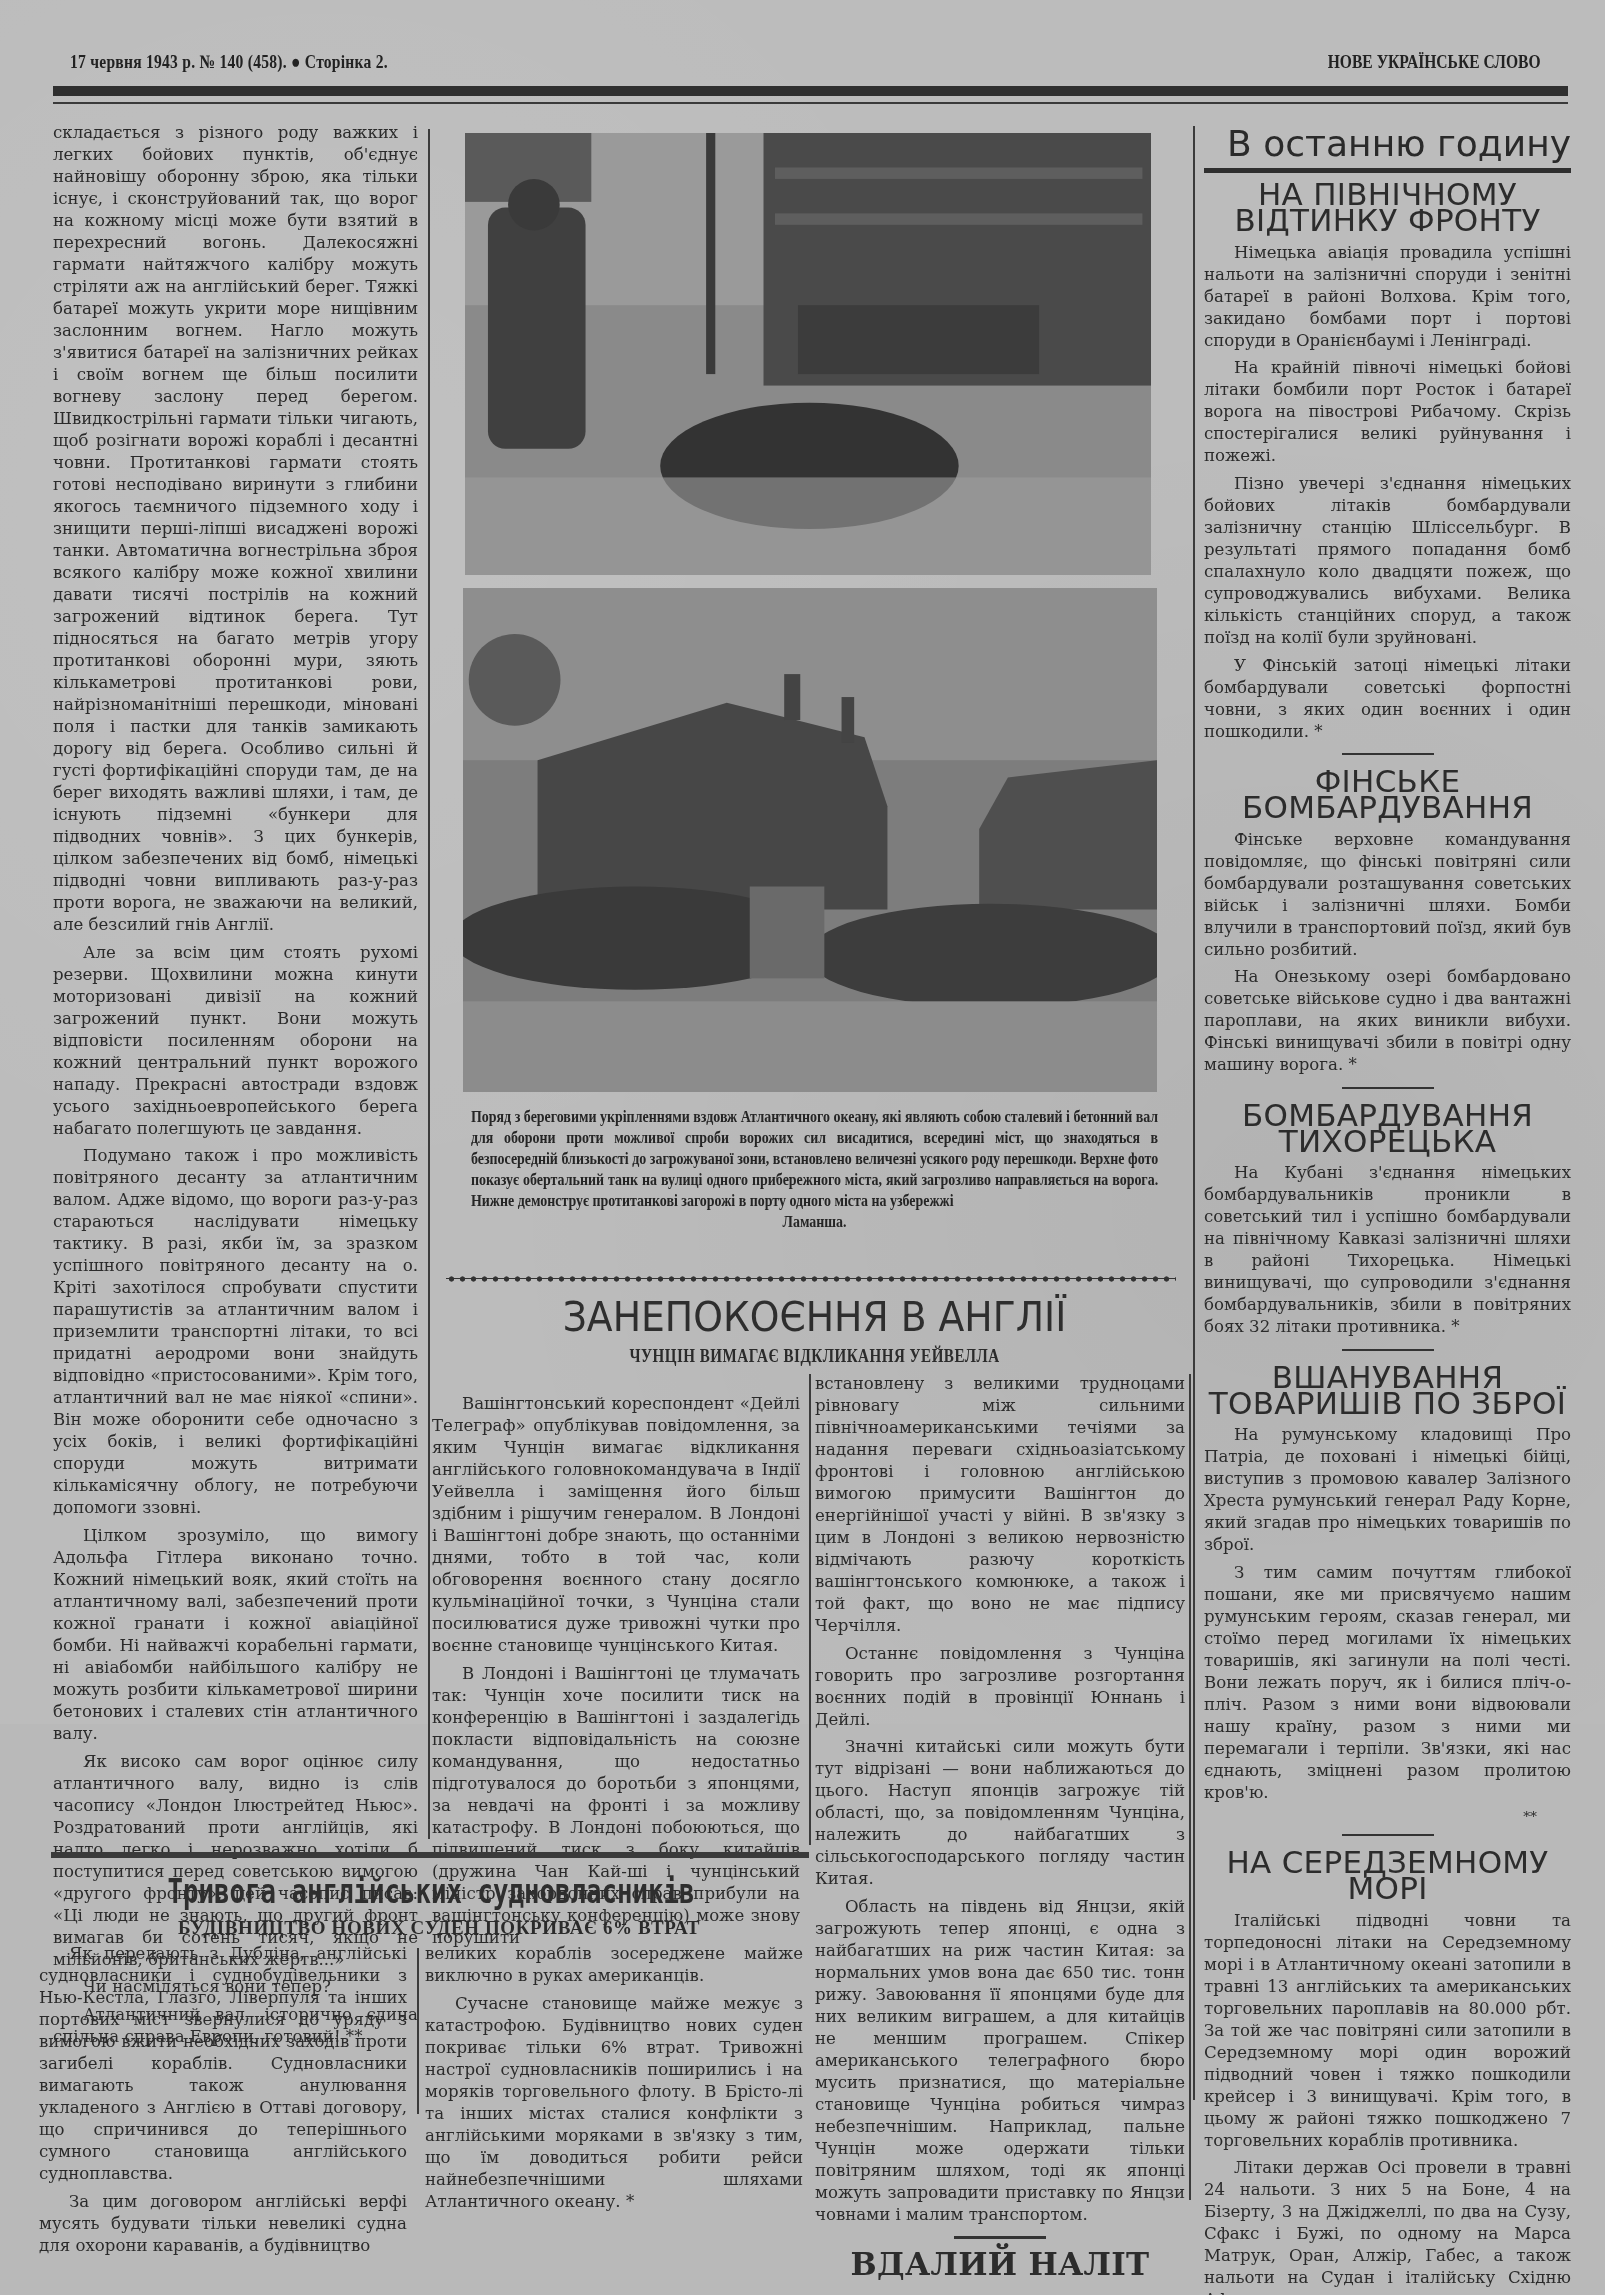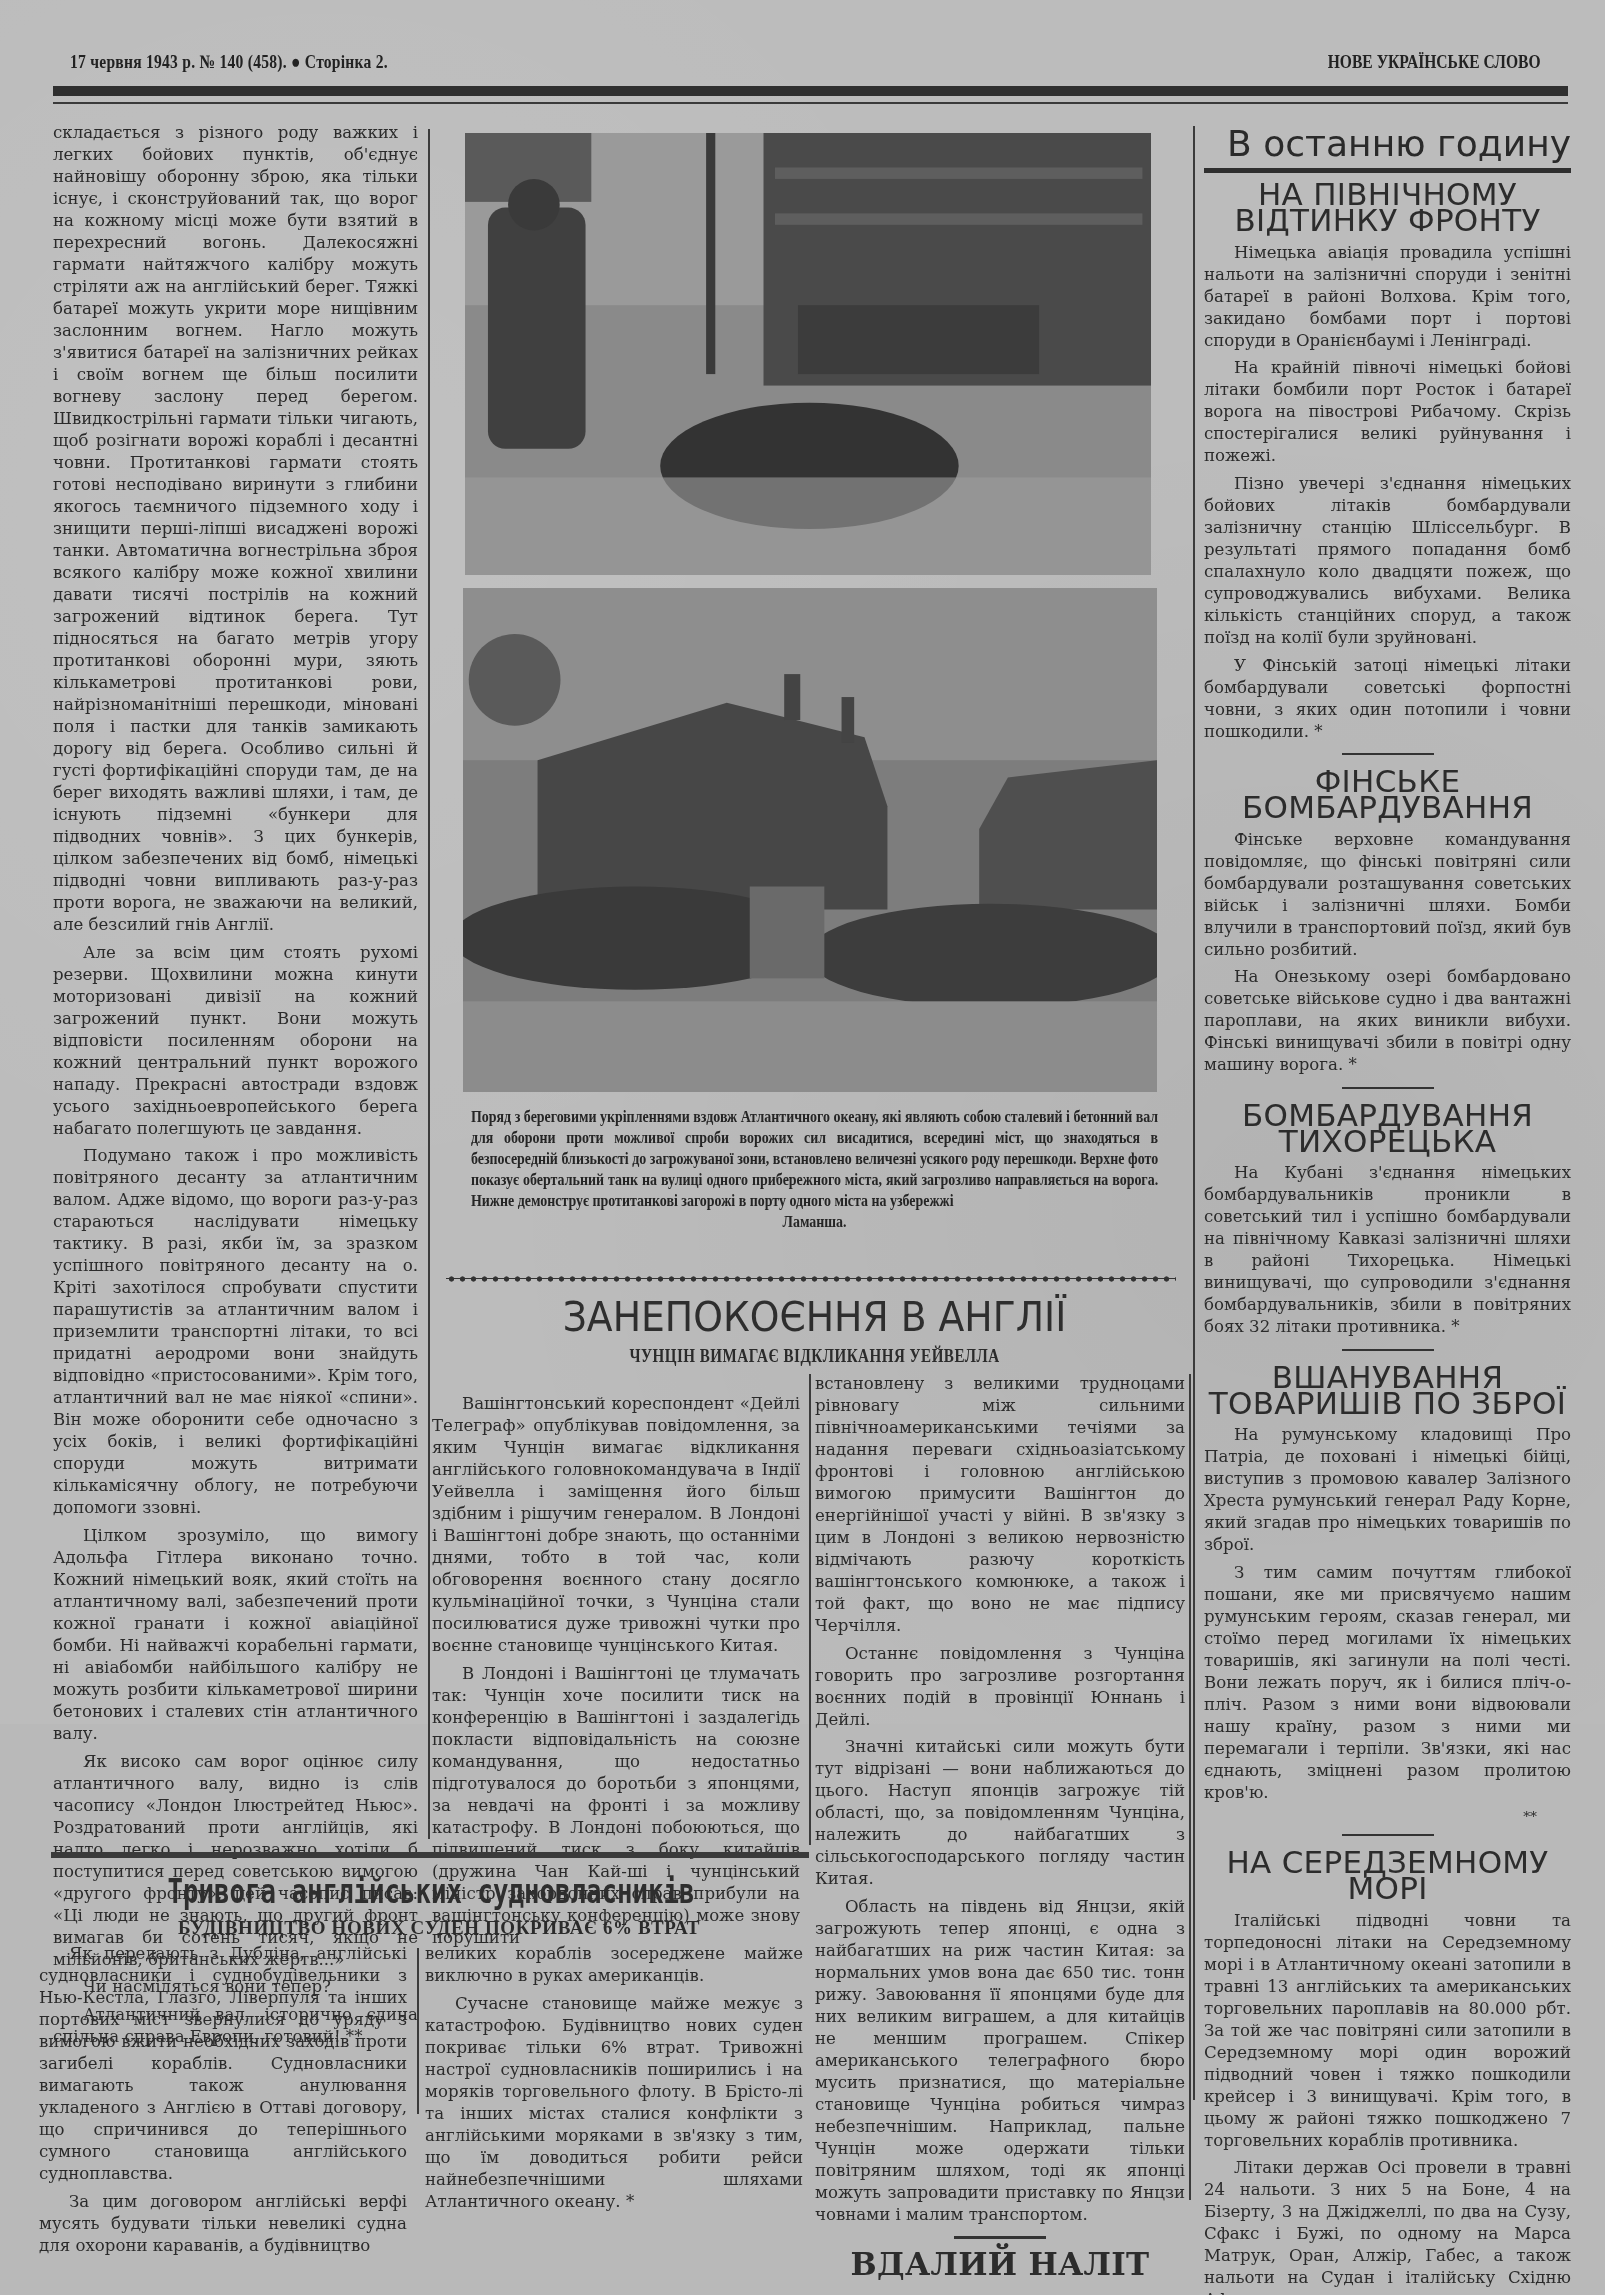--- a/index.html
+++ b/index.html
@@ -129,21 +129,21 @@
 
   <div class="vline" style="left:1193px;top:126px;height:1974px;"></div>
   <div class="col" style="left:1204px;top:122px;width:367px;">
     <div style="font-family:'DejaVu Sans',sans-serif;font-weight:normal;font-size:36px;line-height:44px;text-align:right;color:#2a2a2a;">В останню годину</div>
     <div style="height:4.6px;background:#2f2f2f;margin:2.3px 0 8px 0;"></div>
 
     <div class="sec-title">НА ПІВНІЧНОМУ ВІДТИНКУ ФРОНТУ</div>
     <p>Німецька авіація провадила успішні нальоти на залізничні споруди і зенітні батареї в районі Волхова. Крім того, закидано бомбами порт і портові споруди в Оранієнбаумі і Ленінграді.</p>
     <p>На крайній півночі німецькі бойові літаки бомбили порт Росток і батареї ворога на півострові Рибачому. Скрізь спостерігалися великі руйнування і пожежі.</p>
     <p>Пізно увечері з'єднання німецьких бойових літаків бомбардували залізничну станцію Шліссельбург. В результаті прямого попадання бомб спалахнуло коло двадцяти пожеж, що супроводжувались вибухами. Велика кількість станційних споруд, а також поїзд на колії були зруйновані.</p>
-    <p>У Фінській затоці німецькі літаки бомбардували советські форпостні човни, з яких один потопили і човни пошкодили. *</p>
+    <p>У Фінській затоці німецькі літаки бомбардували советські форпостні човни, з яких один воєнних і один пошкодили. *</p>
     <div class="divider"></div>
 
     <div class="sec-title">ФІНСЬКЕ БОМБАРДУВАННЯ</div>
     <p>Фінське верховне командування повідомляє, що фінські повітряні сили бомбардували розташування советських військ і залізничні шляхи. Бомби влучили в транспортовий поїзд, який був сильно розбитий.</p>
     <p>На Онезькому озері бомбардовано советське військове судно і два вантажні пароплави, на яких виникли вибухи. Фінські винищувачі збили в повітрі одну машину ворога. *</p>
     <div class="divider"></div>
 
     <div class="sec-title">БОМБАРДУВАННЯ ТИХОРЕЦЬКА</div>
     <p>На Кубані з'єднання німецьких бомбардувальників проникли в советський тил і успішно бомбардували на північному Кавказі залізничні шляхи в районі Тихорецька. Німецькі винищувачі, що супроводили з'єднання бомбардувальників, збили в повітряних боях 32 літаки противника. *</p>
     <div class="divider"></div>

